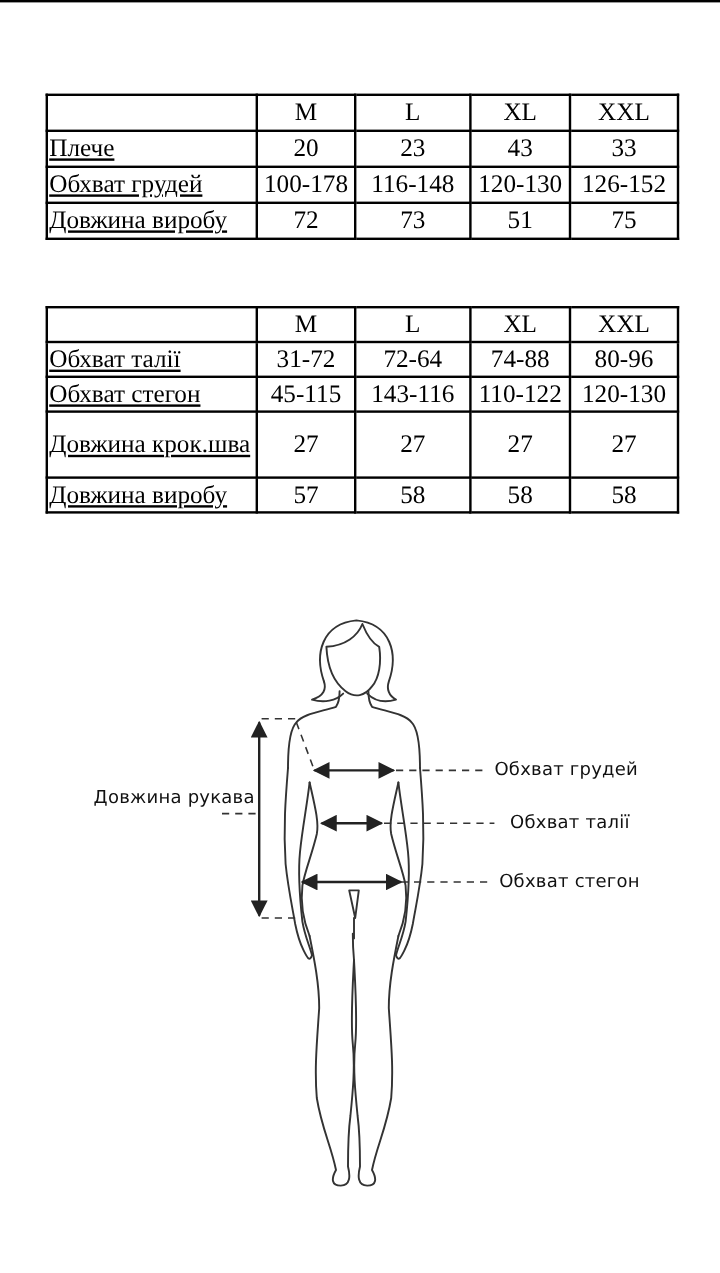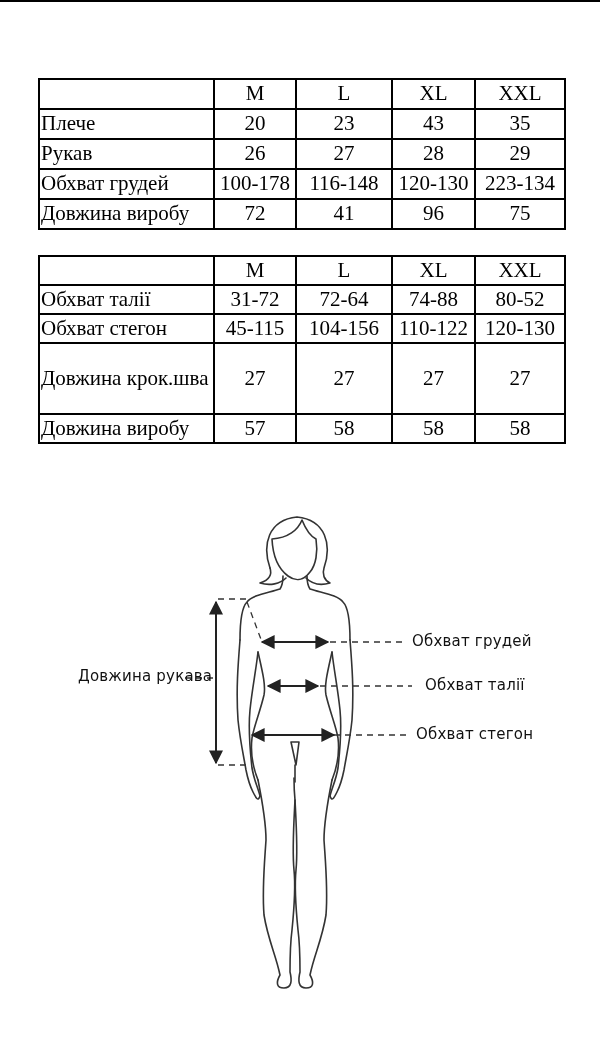--- a/index.html
+++ b/index.html
@@ -36,43 +36,44 @@
       padding: 0 1px;
       text-align: center;
       white-space: nowrap;
       overflow: hidden;
       vertical-align: middle;
     }
     table.size-table td.label {
       text-align: left;
       padding-left: 1px;
       white-space: normal;
+      text-decoration: underline;
     }
     #table-top { top: 78px; }
     #table-top tr { height: 30px; }
     #table-bottom { top: 255px; }
     #table-bottom tr { height: 29px; }
-    #table-bottom tr.tall { height: 71px; border-radius: 18px; }
+    #table-bottom tr.tall { height: 55px; border-radius: 18px; }
 
     .figure-wrap {
       position: absolute;
       left: 0; top: 490px;
       width: 600px; height: 520px;
     }
     .figure-wrap svg { position: absolute; left: 0; top: 0; }
     .fig-label {
       position: absolute;
       font-family: "DejaVu Sans", sans-serif;
       font-size: 15px;
       color: #111;
       white-space: nowrap;
       letter-spacing: 0.2px;
     }
     .fig-label.sleeve {
-      left: 78px; top: 176px;
+      left: 78px; top: 164px;
       width: 104px;
       text-align: center;
       line-height: 20px;
     }
     .fig-label.chest { left: 412px; top: 142px; }
     .fig-label.waist { left: 425px; top: 186px; }
     .fig-label.hips  { left: 416px; top: 235px; }
   </style>
 </head>
 <body>
@@ -93,41 +94,34 @@
     <td>M</td>
     <td>L</td>
     <td>XL</td>
     <td>XXL</td>
   </tr>
   <tr>
     <td class="label">Плече</td>
     <td>20</td>
     <td>23</td>
     <td>43</td>
-    <td>35</td>
-  </tr>
-  <tr>
-    <td class="label">Рукав</td>
-    <td>26</td>
-    <td>27</td>
-    <td>28</td>
-    <td>29</td>
+    <td>33</td>
   </tr>
   <tr>
     <td class="label">Обхват грудей</td>
     <td>100-178</td>
     <td>116-148</td>
     <td>120-130</td>
-    <td>223-134</td>
+    <td>126-152</td>
   </tr>
   <tr>
     <td class="label">Довжина виробу</td>
     <td>72</td>
-    <td>41</td>
-    <td>96</td>
+    <td>73</td>
+    <td>51</td>
     <td>75</td>
   </tr>
 </tbody>
   </table>
 
 <table class="size-table" id="table-bottom">
   <colgroup>
     <col style="width:175px">
       <col style="width:82px">
       <col style="width:96px">
@@ -140,26 +134,26 @@
     <td>M</td>
     <td>L</td>
     <td>XL</td>
     <td>XXL</td>
   </tr>
   <tr>
     <td class="label">Обхват талії</td>
     <td>31-72</td>
     <td>72-64</td>
     <td>74-88</td>
-    <td>80-52</td>
+    <td>80-96</td>
   </tr>
   <tr>
     <td class="label">Обхват стегон</td>
     <td>45-115</td>
-    <td>104-156</td>
+    <td>143-116</td>
     <td>110-122</td>
     <td>120-130</td>
   </tr>
   <tr class="tall">
     <td class="label">Довжина крок.шва</td>
     <td>27</td>
     <td>27</td>
     <td>27</td>
     <td>27</td>
   </tr>

